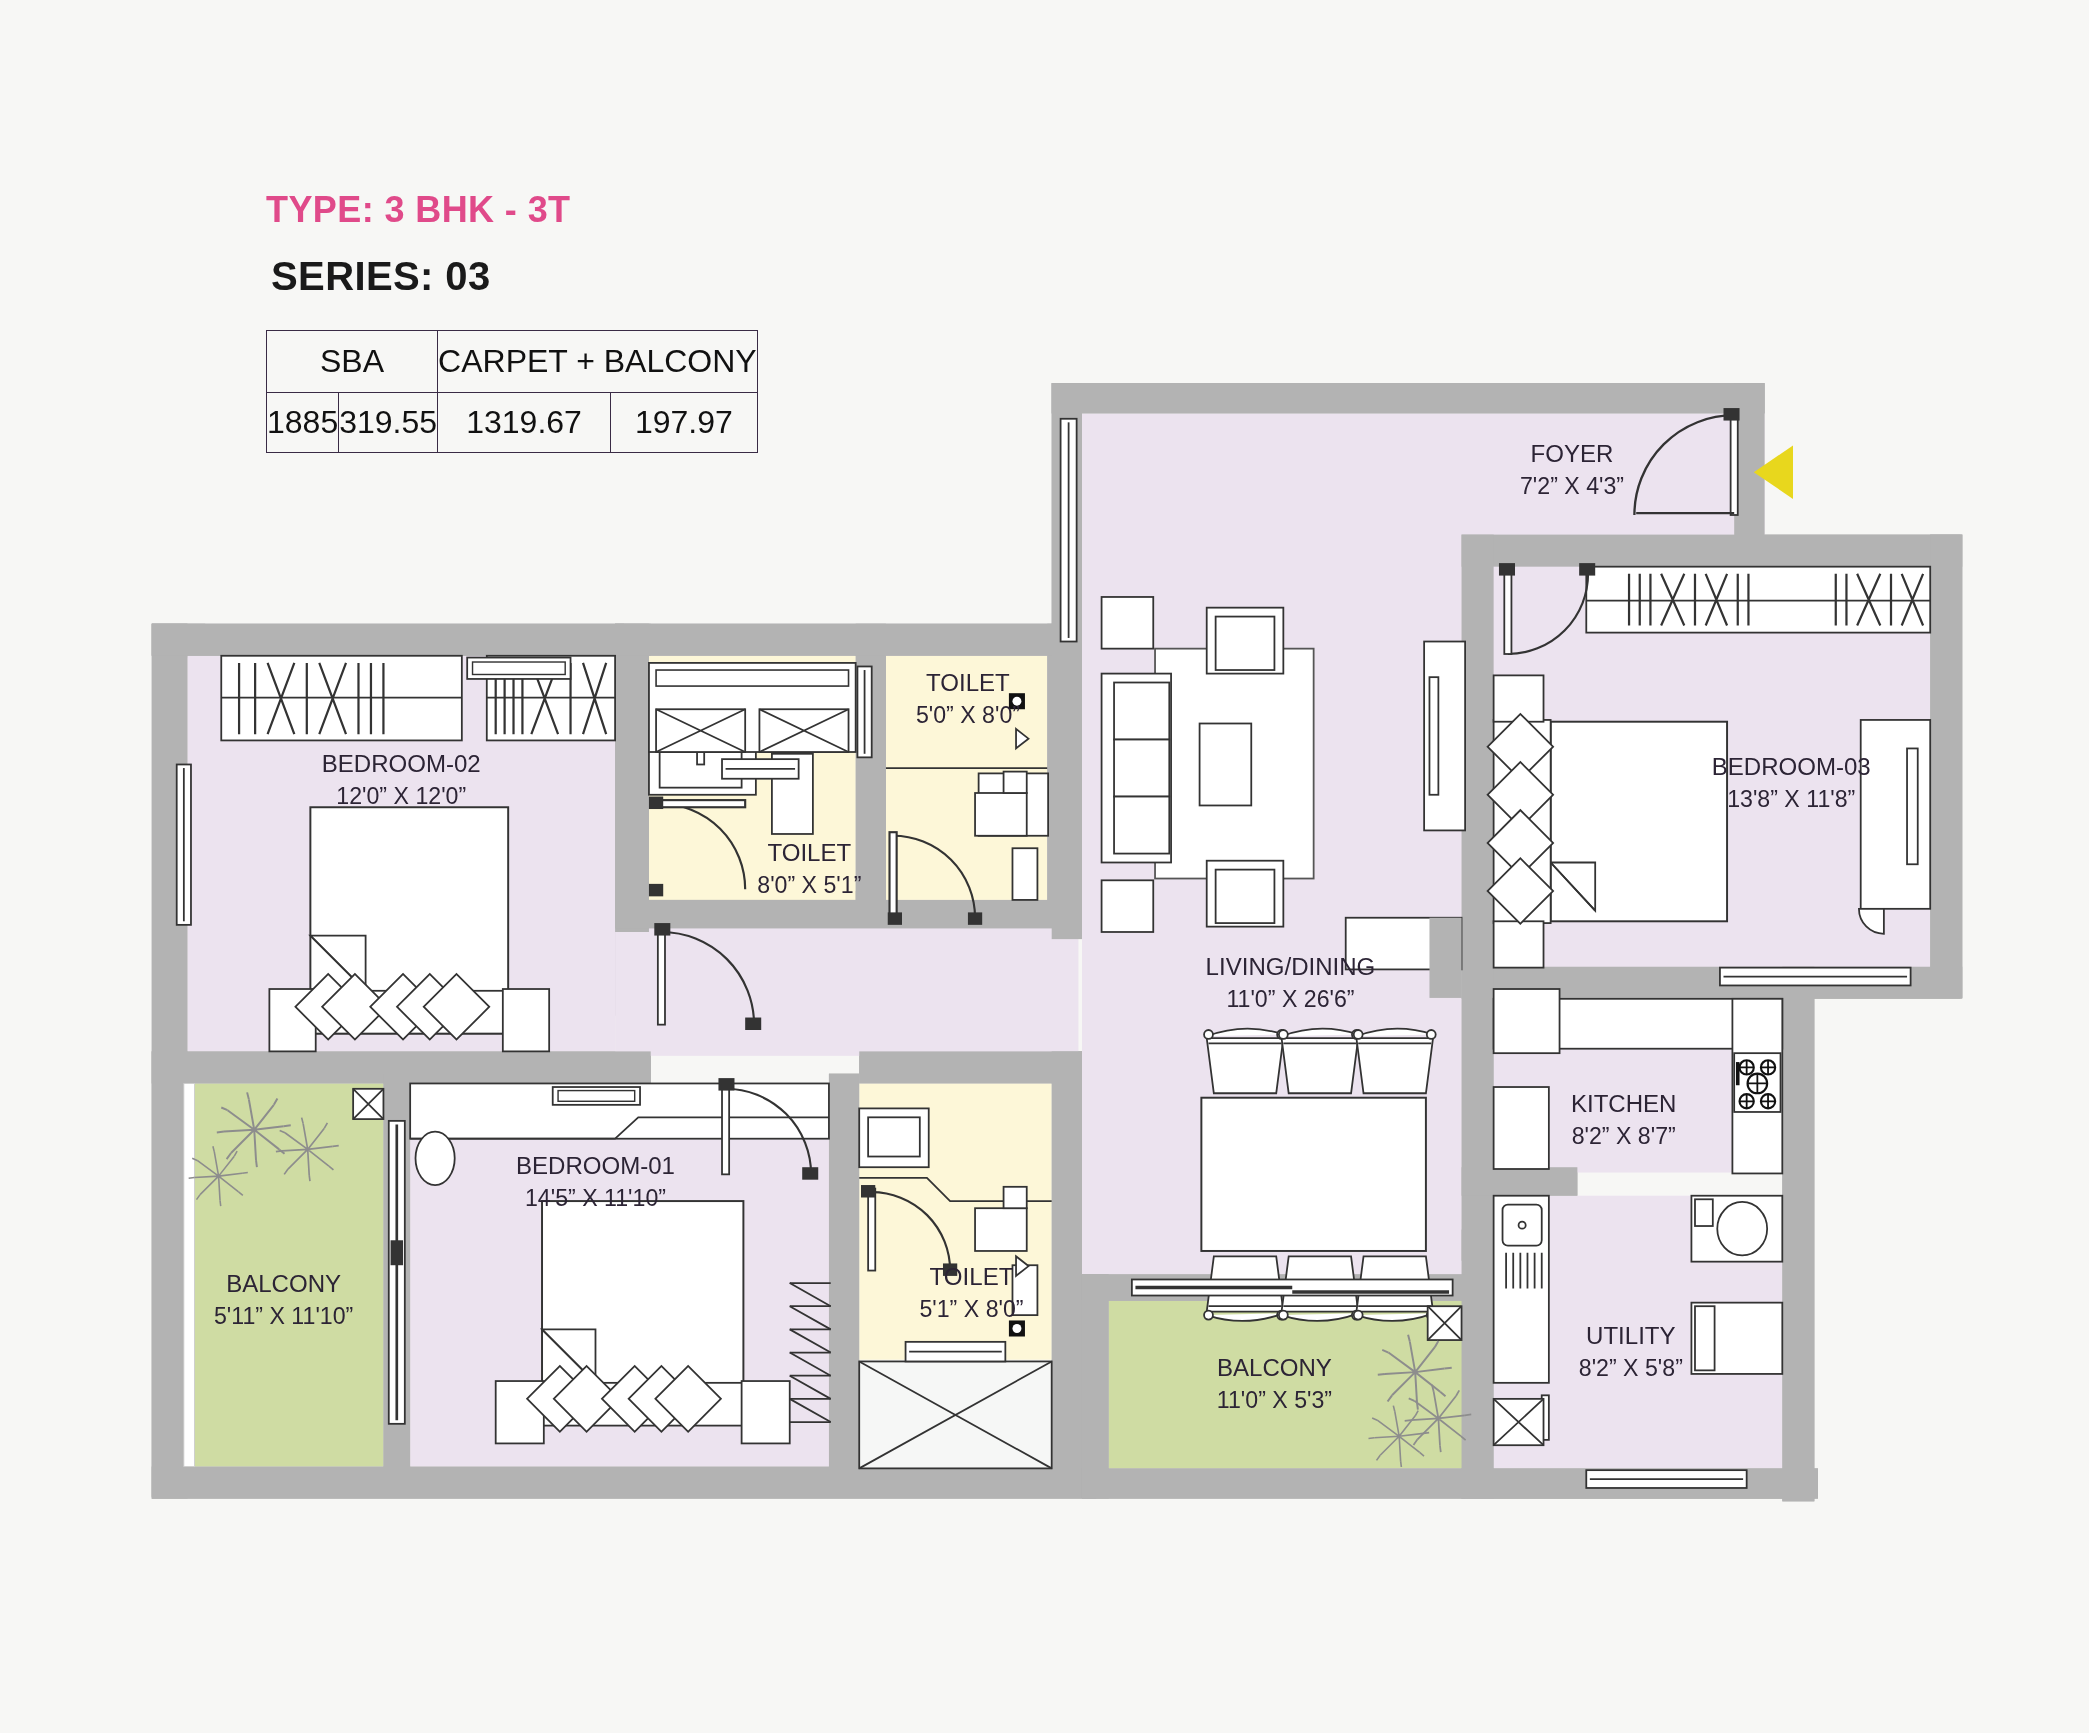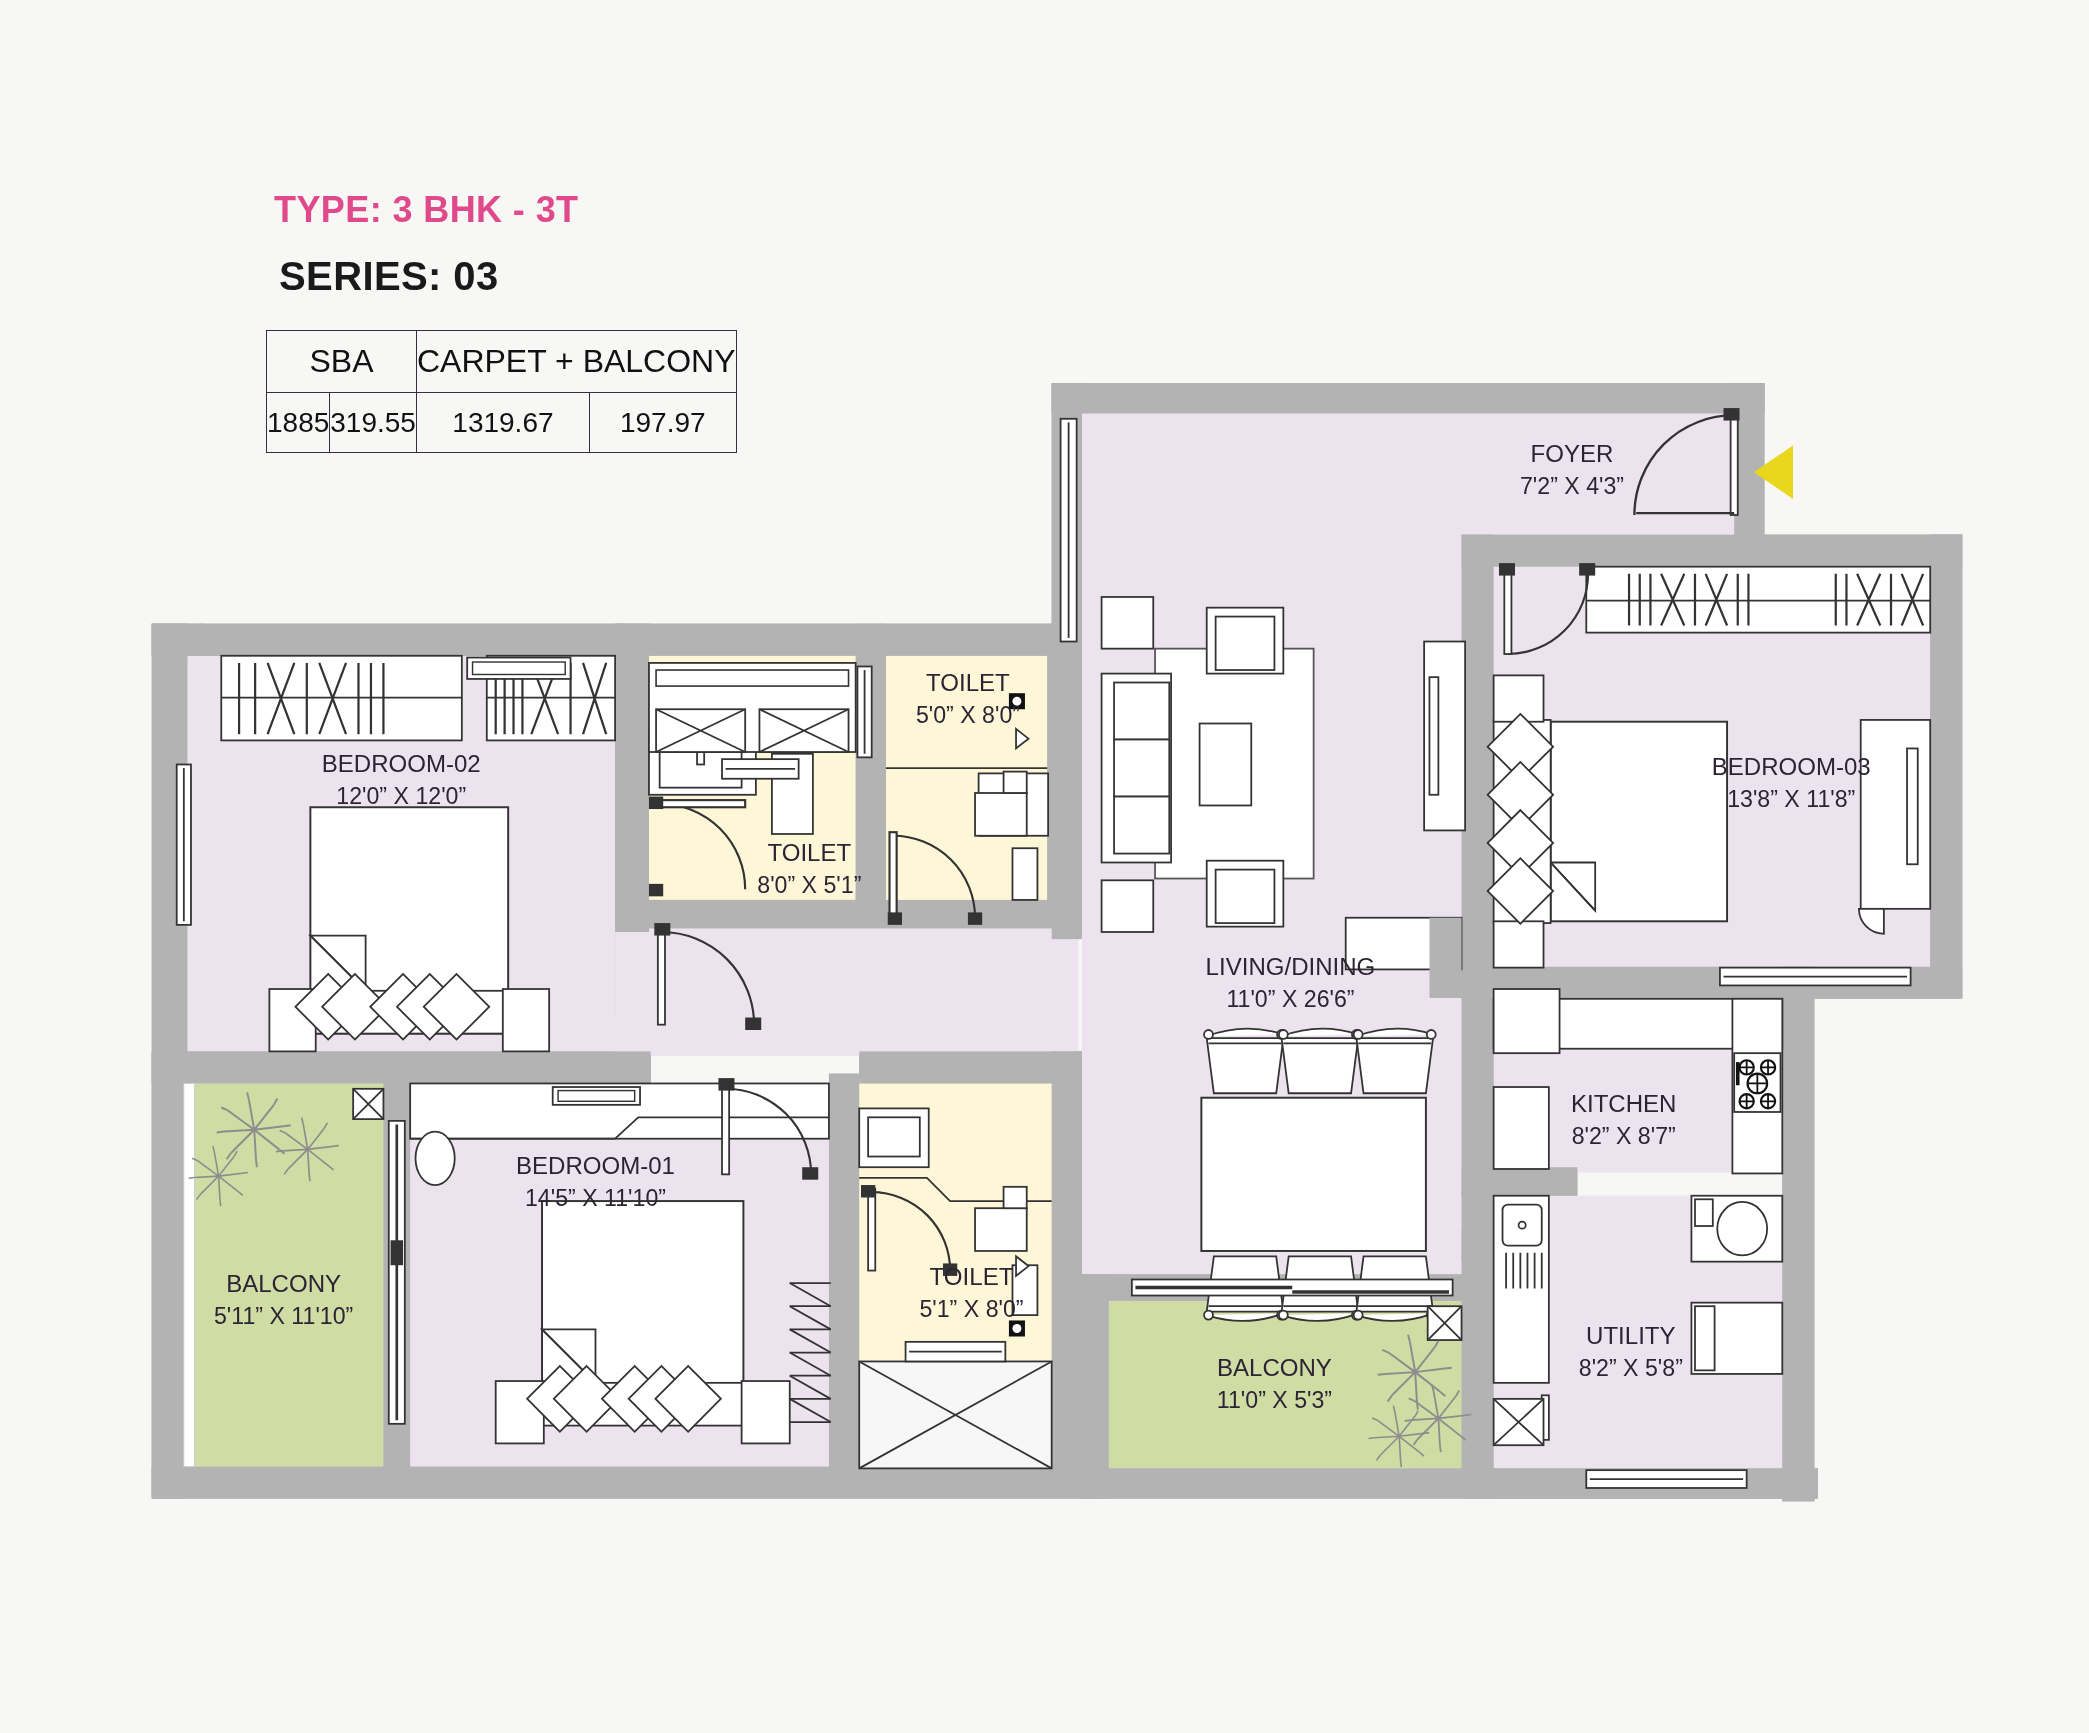--- a/index.html
+++ b/index.html
@@ -5,21 +5,21 @@
 <style>
   html,body{margin:0;padding:0;}
   body{
     width:2090px;height:1733px;
     background:#f7f7f5;
     font-family:"Liberation Sans", sans-serif;
     overflow:hidden;
     position:relative;
   }
   
-  #header{position:absolute;left:274px;top:189px;}
+  #header{position:absolute;left:266px;top:189px;}
   #type-line{
     font-size:36px;font-weight:bold;letter-spacing:0.4px;
     color:#e04a8a;margin:0 0 23px 0;white-space:nowrap;
   }
   #series-line{
     font-size:40px;font-weight:bold;letter-spacing:0.4px;
     color:#1a1a1a;margin:5px;white-space:nowrap;
   }
   
   #area-table{
@@ -28,21 +28,21 @@
   }
   #area-table td,#area-table th{
     border:1.8px solid #3a2b45;
     text-align:center;vertical-align:middle;
     font-weight:normal;color:#111;
     font-size:32px;
     padding:0;
   }
   #area-table .g-head{height:61px;margin-top:24px;}
   #area-table .u-head{height:55px;font-size:30px;}
-  #area-table .val{height:59px;font-size:28px;}
+  #area-table .val{height:59px;font-size:32px;}
   .cw1{width:162px;}
   .cw2{width:162px;}
   .cw3{width:162px;}
   .cw4{width:162px;}
 
   
   #plan{position:absolute;left:0;top:0;width:2090px;height:1733px;}
   #plan svg{display:block;}
   .rlabel{
     font-family:"Liberation Sans", sans-serif;

